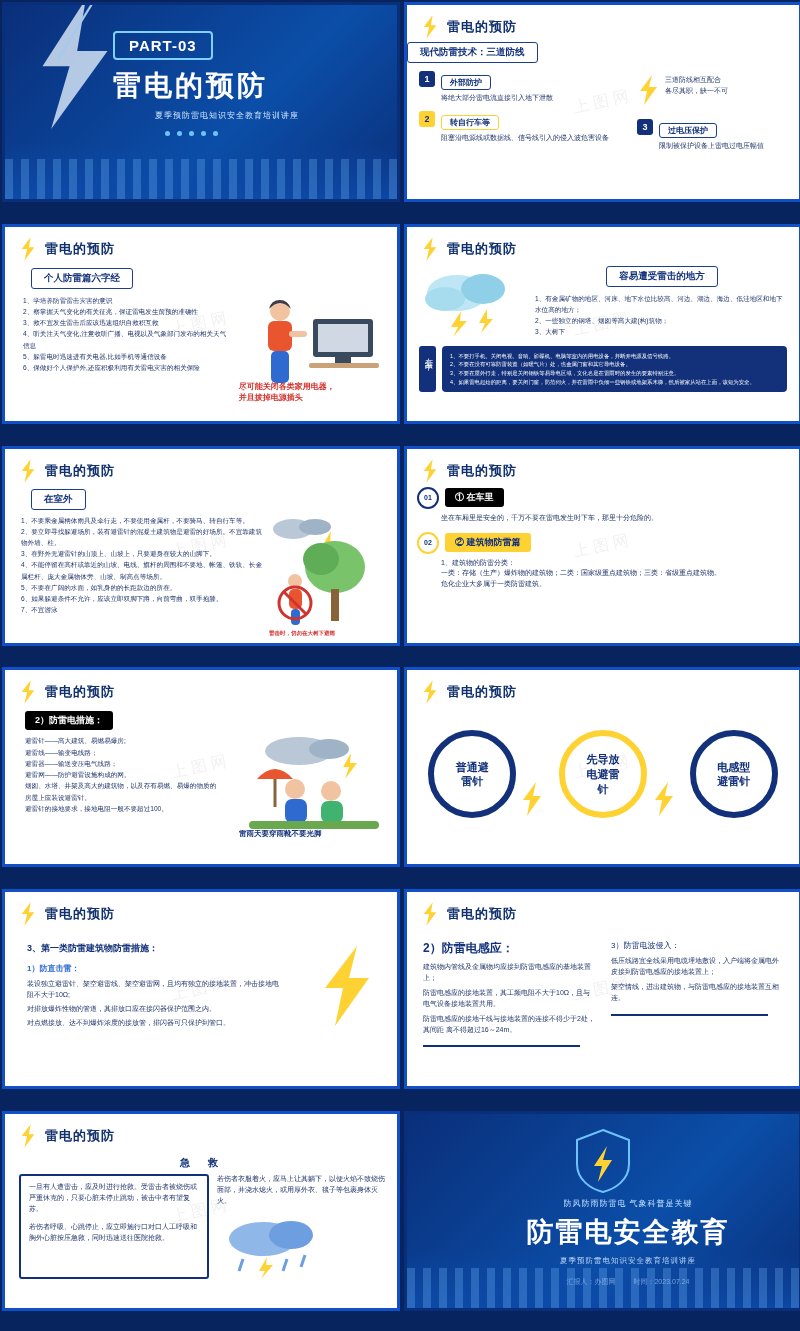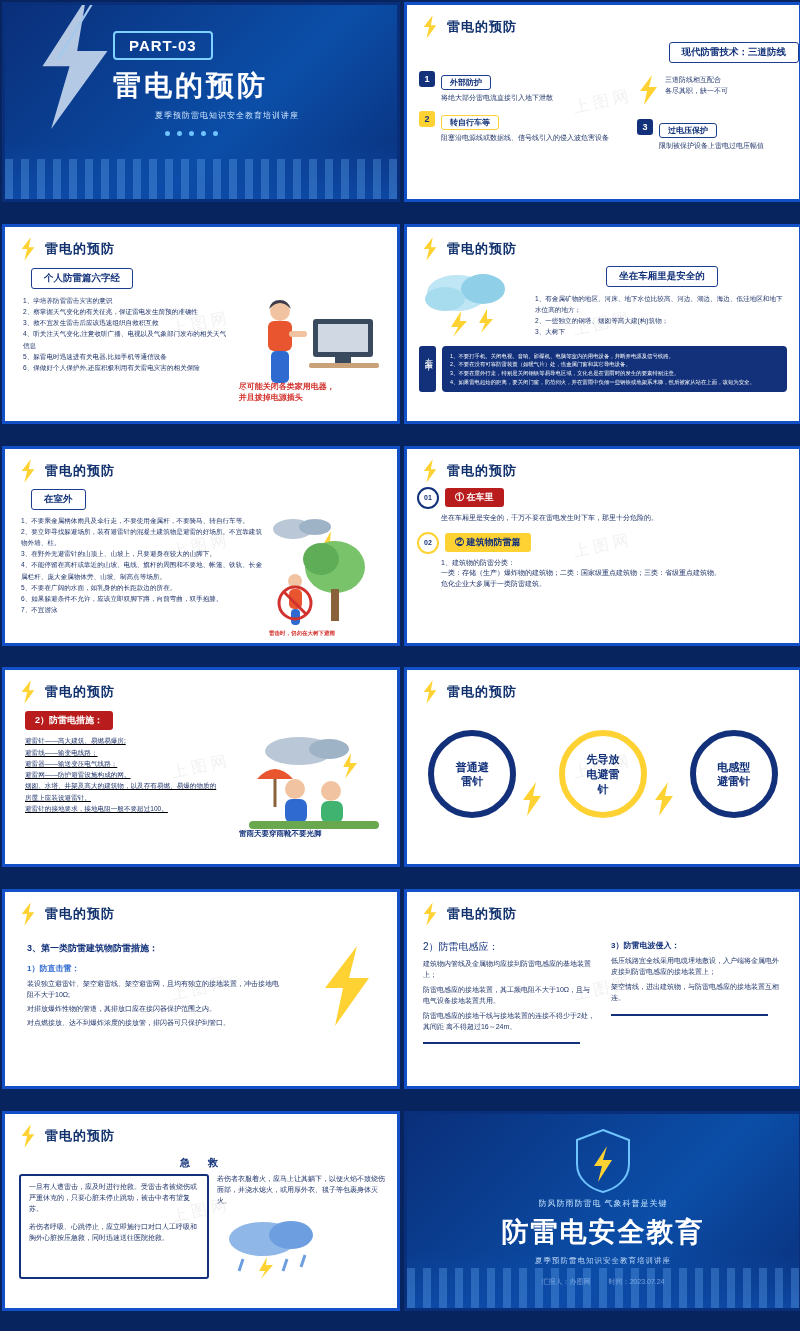--- a/index.html
+++ b/index.html
@@ -1,35 +1,35 @@
 <!DOCTYPE html>
 <html><head>
 <meta charset="utf-8">
 <style>
   html,body{margin:0;padding:0;background:#0a2a6b;}
   body{width:800px;height:1331px;font-family:"Liberation Sans",sans-serif;}
   .deck{width:800px;height:1331px;display:grid;grid-template-columns:398px 398px;grid-template-rows:repeat(6,auto);gap:4px;padding:2px;box-sizing:border-box;background:#07245e;}
   .slide{position:relative;overflow:hidden;background:#fff;border:3px solid #1250c8;box-sizing:border-box;height:200px;}
-  .slide.dark{background:linear-gradient(135deg,#0a2f7a,#0b4ea8 60%,#0a2f7a);border-color:#0a2f7a;}
+  .slide.dark{background:linear-gradient(135deg,#0a2f7a,#0b4ea8 60%,#0a2f7a);border-color:#0a2f7a;padding-left:25px;}
   .bolt-bg{position:absolute;left:10px;top:-6px;width:120px;height:130px;opacity:.85;}
   .partbox{position:absolute;left:108px;top:26px;border:2px solid #7fd2ff;border-radius:4px;padding:4px 14px;color:#fff;font-size:15px;font-weight:bold;letter-spacing:1px;}
   .bigtitle{position:absolute;left:108px;top:62px;color:#fff;font-size:28px;font-weight:bold;letter-spacing:3px;}
   .subtitle{position:absolute;left:150px;top:105px;color:#cfe6ff;font-size:8px;letter-spacing:1px;}
   .dots{position:absolute;left:160px;top:126px;display:flex;gap:7px;}
   .dots i{width:5px;height:5px;border-radius:50%;background:#6fc3ff;display:block;}
   .skyline{position:absolute;left:0;bottom:0;width:100%;height:56px;background:
      linear-gradient(to top,rgba(13,74,168,.9),rgba(13,74,168,0));}
   .skyline:after{content:"";position:absolute;bottom:0;left:0;width:100%;height:40px;
      background:repeating-linear-gradient(90deg,rgba(120,190,255,.28) 0 8px,transparent 8px 16px);}
   
   .shead{display:flex;align-items:center;gap:8px;padding:10px 0 0 14px;}
   .shead .bolt{width:18px;height:24px;}
   .shead .htxt{font-size:13px;font-weight:bold;color:#10306e;letter-spacing:1px;}
   .lbl-box{display:inline-block;border:1.5px solid #1b3e8f;border-radius:3px;padding:3px 12px;font-size:9.5px;color:#12317a;font-weight:bold;background:#fff;}
-  .lbl-fill{display:inline-block;background:#b91c1c;color:#fff;border-radius:3px;padding:3px 10px;font-size:9px;font-weight:bold;}
+  .lbl-fill{display:inline-block;background:#000000;color:#fff;border-radius:3px;padding:3px 10px;font-size:9px;font-weight:bold;}
   .lbl-yellow{display:inline-block;background:#ffd233;color:#12317a;border-radius:3px;padding:3px 10px;font-size:9px;font-weight:bold;}
   .body-txt{font-size:7px;color:#20346a;line-height:1.55;}
   .num-sq{width:16px;height:16px;background:#12317a;color:#fff;border-radius:3px;font-size:9px;display:flex;align-items:center;justify-content:center;font-weight:bold;}
   .num-sq.y{background:#ffd233;color:#12317a;}
   .rowline{display:flex;align-items:flex-start;gap:6px;margin-bottom:7px;}
   .ul{list-style:none;margin:0;padding:0;}
   .ul li{font-size:6.6px;color:#20346a;line-height:1.7;}
   .darkbox{background:#12317a;color:#fff;border-radius:4px;padding:6px 8px;font-size:5.4px;line-height:1.6;}
   .tagv{writing-mode:vertical-rl;background:#12317a;color:#fff;font-size:8px;padding:6px 3px;border-radius:3px;letter-spacing:2px;}
   .circle{width:88px;height:88px;border-radius:50%;display:flex;align-items:center;justify-content:center;text-align:center;font-size:11px;font-weight:bold;color:#12317a;line-height:1.35;box-sizing:border-box;}
@@ -68,21 +68,21 @@
     <div class="skyline"></div>
   </div>
 
   <div class="slide">
     <div class="shead">
       <svg class="bolt" viewBox="0 0 20 26">
           <path d="M13 0 L3 13 L9 13 L6 26 L17 11 L11 11 Z" fill="#ffd233"></path>
         </svg>
       <span class="htxt">雷电的预防</span>
     </div>
-    <div style="text-align:right;margin-top:2px;">
+    <div style="text-align:left;margin-top:2px;">
       <span class="lbl-box">现代防雷技术：三道防线</span>
     </div>
     <div style="display:flex;padding:8px 12px 0 12px;gap:8px;">
       <div style="flex:1.4;">
         <div class="rowline">
           <div class="num-sq">1</div>
           <div>
             <span class="lbl-box" style="padding:1px 8px;font-size:8px;">外部防护</span>
             <div class="body-txt" style="margin-top:3px;">将绝大部分雷电流直接引入地下泄散</div>
           </div>
@@ -165,21 +165,21 @@
         <svg width="108" height="72" viewBox="0 0 108 72">
           <ellipse cx="40" cy="28" rx="30" ry="18" fill="#bfe6f5"></ellipse>
           <ellipse cx="66" cy="24" rx="22" ry="15" fill="#8fd0e8"></ellipse>
           <ellipse cx="28" cy="34" rx="20" ry="12" fill="#a7dcef"></ellipse>
           <path d="M44 46 L34 62 L41 62 L36 72 L50 56 L43 56 Z" fill="#ffd233"></path>
           <path d="M70 44 L62 58 L68 58 L64 68 L76 54 L70 54 Z" fill="#ffd233"></path>
         </svg>
       </div>
       <div style="flex:1;">
         <div style="text-align:center;">
-          <span class="lbl-box">坐在车厢里是安全的</span>
+          <span class="lbl-box">容易遭受雷击的地方</span>
         </div>
         <ul class="ul" style="margin-top:6px;">
           <li>1、有金属矿物的地区、河床、地下水位比较高、河边、湖边、海边、低洼地区和地下水位高的地方；</li>
           <li>2、一些独立的钢塔、烟囱等高大建(构)筑物；</li>
           <li>3、大树下</li>
         </ul>
       </div>
     </div>
     <div style="display:flex;gap:6px;padding:8px 12px 0 12px;align-items:stretch;">
       <div class="tagv">在家中</div>
@@ -264,21 +264,21 @@
   <div class="slide">
     <div class="shead">
       <svg class="bolt" viewBox="0 0 20 26">
           <path d="M13 0 L3 13 L9 13 L6 26 L17 11 L11 11 Z" fill="#ffd233"></path>
         </svg>
       <span class="htxt">雷电的预防</span>
     </div>
     <div style="padding:5px 0 0 20px;">
       <span class="lbl-fill">2）防雷电措施：</span>
     </div>
-    <div style="display:flex;padding:5px 8px 0 20px;gap:22px;text-decoration:underline;">
+    <div style="display:flex;padding:5px 8px 0 20px;gap:22px;">
       <ul class="ul" style="flex:1.2;">
         <li>避雷针——高大建筑、易燃易爆房;</li>
         <li>避雷线——输变电线路；</li>
         <li>避雷器——输送变压电气线路；</li>
         <li>避雷网——防护避雷设施构成的网。</li>
         <li>烟囱、水塔、井架及高大的建筑物，以及存有易燃、易爆的物质的房屋上应装设避雷针。</li>
         <li>避雷针的接地要求，接地电阻一般不要超过100。</li>
       </ul>
       <div style="width:150px;position:relative;">
         <svg width="150" height="100" viewBox="0 0 150 100">
@@ -350,28 +350,28 @@
 
   <div class="slide">
     <div class="shead">
       <svg class="bolt" viewBox="0 0 20 26">
           <path d="M13 0 L3 13 L9 13 L6 26 L17 11 L11 11 Z" fill="#ffd233"></path>
         </svg>
       <span class="htxt">雷电的预防</span>
     </div>
     <div style="display:flex;padding:14px 14px 0 16px;gap:14px;">
       <div style="flex:1;">
-        <div style="font-size:10px;font-weight:normal;color:#12317a;">2）防雷电感应：</div>
+        <div style="font-size:12px;font-weight:bold;color:#12317a;">2）防雷电感应：</div>
         <div class="body-txt" style="margin-top:5px;">建筑物内管线及金属物均应接到防雷电感应的基地装置上；</div>
         <div class="body-txt" style="margin-top:4px;">防雷电感应的接地装置，其工频电阻不大于10Ω，且与电气设备接地装置共用。</div>
         <div class="body-txt" style="margin-top:4px;">防雷电感应的接地干线与接地装置的连接不得少于2处，其间距 离不得超过16～24m。</div>
         <div style="height:2px;background:#12317a;width:90%;margin-top:10px;"></div>
       </div>
       <div style="flex:1;">
-        <div style="font-size:8px;font-weight:bold;color:#12317a;">3）防雷电波侵入：</div>
+        <div style="font-size:8px;font-weight:normal;color:#12317a;">3）防雷电波侵入：</div>
         <div class="body-txt" style="margin-top:5px;">低压线路宜全线采用电缆埋地敷设，入户端将金属电外皮接到防雷电感应的接地装置上；</div>
         <div class="body-txt" style="margin-top:4px;">架空情线，进出建筑物，与防雷电感应的接地装置互相连。</div>
         <div style="height:2px;background:#12317a;width:90%;margin-top:10px;"></div>
       </div>
     </div>
     <div class="wm">上图网</div>
   </div>
 
   <div class="slide">
     <div class="shead">

